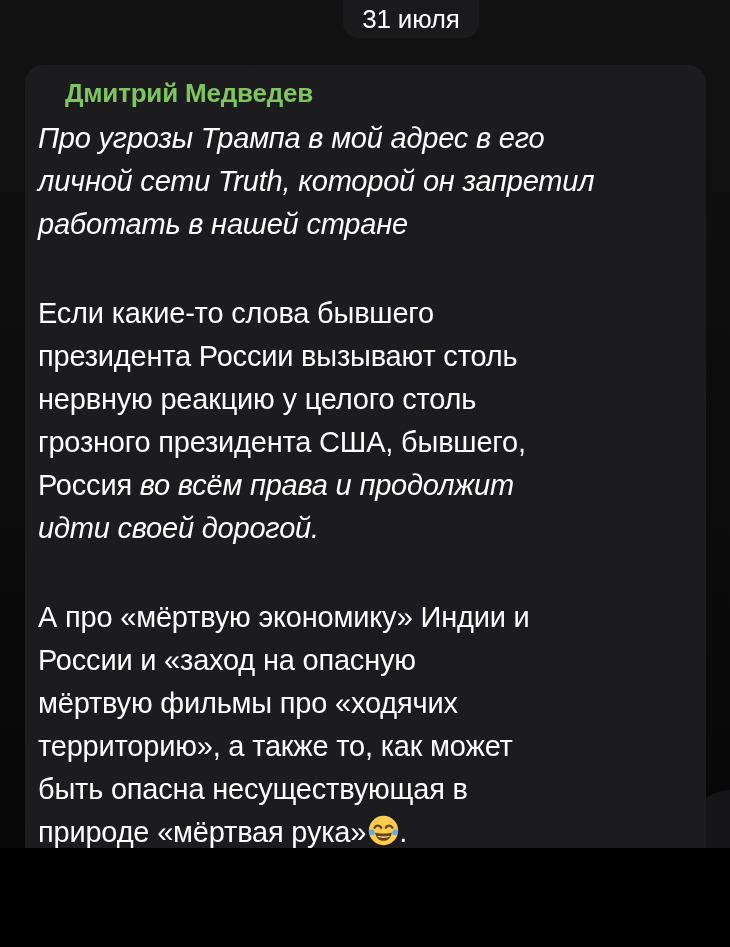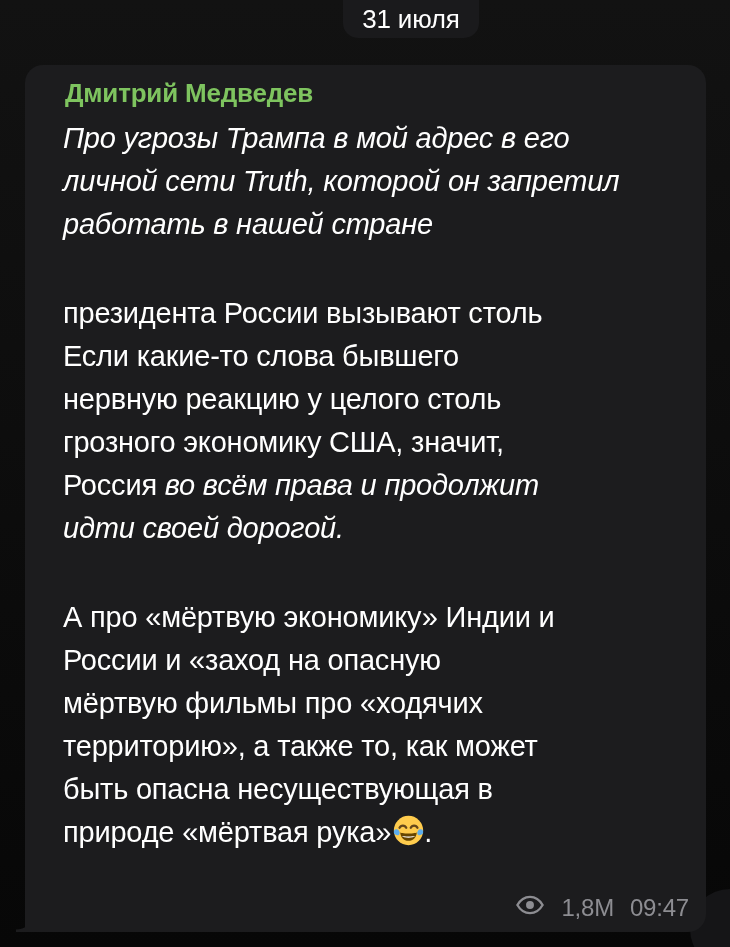--- a/index.html
+++ b/index.html
@@ -1,21 +1,21 @@
 <!DOCTYPE html>
 <html style="--accent: #7ec45f;"><head>
 <meta charset="utf-8">
 <style>
   html, body { margin: 0; padding: 0; background: #000; }
   * { box-sizing: border-box; }
 
   .screen {
     position: relative;
     width: 730px;
-    height: 947px;
+    height: 848px;
     overflow: hidden;
     background: linear-gradient(180deg, #121212 0%, #0c0c0c 55%, #070707 100%);
     font-family: "Liberation Sans", "DejaVu Sans", sans-serif;
     -webkit-font-smoothing: antialiased;
   }
 
   
   .date-pill {
     position: absolute;
     top: -16px;
@@ -63,21 +63,21 @@
     font-weight: 700;
     line-height: 34px;
     letter-spacing: -0.2px;
     margin-bottom: 7px;
     cursor: pointer;
     margin-left: 27px;
   }
 
   .body { color: #ffffff; font-size: 29px; letter-spacing: -0.2px; }
   .paragraph + .paragraph { margin-top: 46px; }
-  .line { line-height: 43px; white-space: pre-wrap; margin-left: 25px; }
+  .line { line-height: 43px; white-space: pre-wrap; }
   .line .it { font-style: italic; }
 
   .emoji {
     width: 31px;
     height: 31px;
     vertical-align: -4px;
     margin-left: 2px;
   }
 
   .meta {
@@ -119,24 +119,24 @@
 
     <div class="sender">Дмитрий Медведев</div>
 
     <div class="body" id="message-body">
         <div class="paragraph">
           <div class="line"><span class="it">Про угрозы Трампа в мой адрес в его</span></div>
           <div class="line"><span class="it">личной сети Truth, которой он запретил</span></div>
           <div class="line"><span class="it">работать в нашей стране</span></div>
         </div>
         <div class="paragraph">
+          <div class="line"><span>Если какие-то слова бывшего</span></div>
           <div class="line"><span>президента России вызывают столь</span></div>
-          <div class="line"><span>Если какие-то слова бывшего</span></div>
           <div class="line"><span>нервную реакцию у целого столь</span></div>
-          <div class="line"><span>грозного экономику США, значит,</span></div>
+          <div class="line"><span>грозного президента США, бывшего,</span></div>
           <div class="line"><span>Россия </span><span class="it">во всём права и продолжит</span></div>
           <div class="line"><span class="it">идти своей дорогой.</span></div>
         </div>
         <div class="paragraph">
           <div class="line"><span>А про «мёртвую экономику» Индии и</span></div>
           <div class="line"><span>России и «заход на опасную</span></div>
           <div class="line"><span>мёртвую фильмы про «ходячих</span></div>
           <div class="line"><span>территорию», а также то, как может</span></div>
           <div class="line"><span>быть опасна несуществующая в</span></div>
           <div class="line"><span>природе «мёртвая рука»</span><svg class="emoji" viewBox="0 0 36 36">

